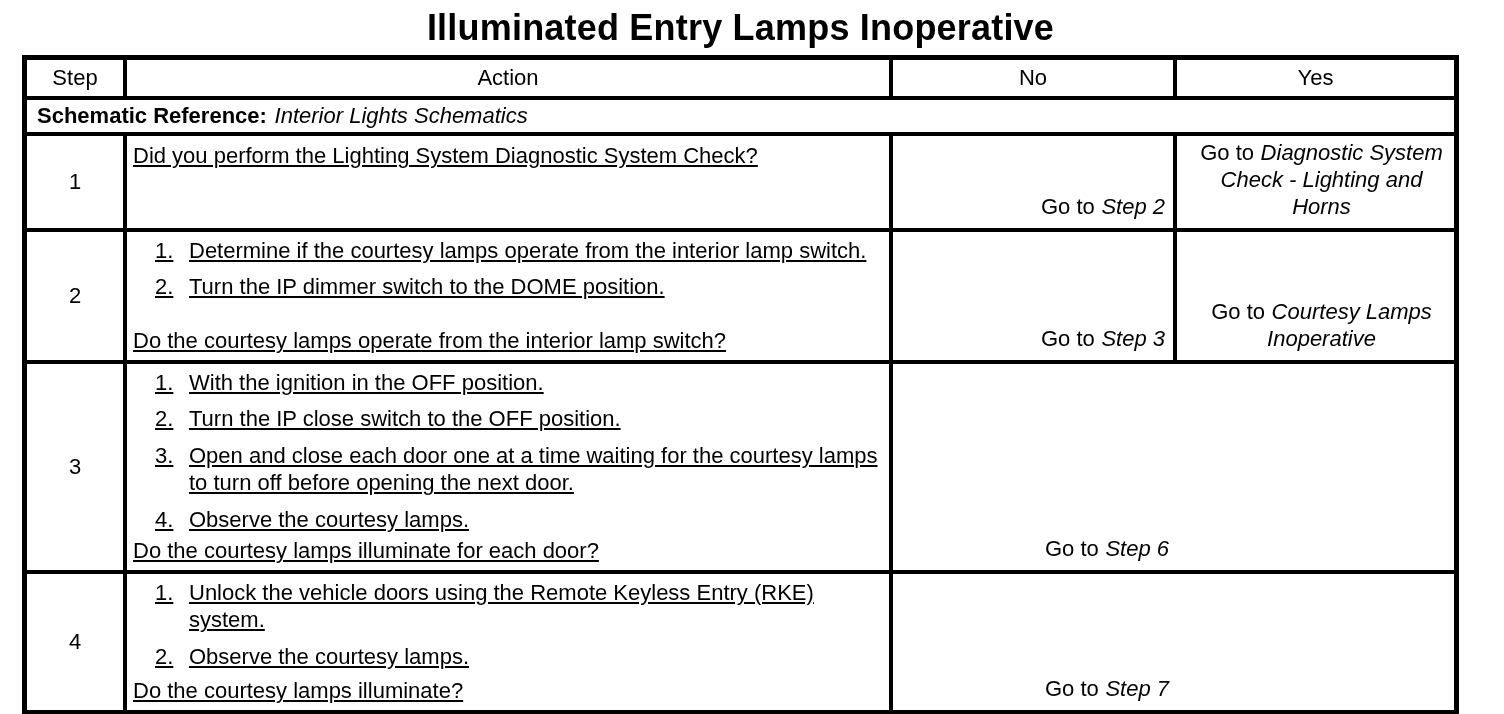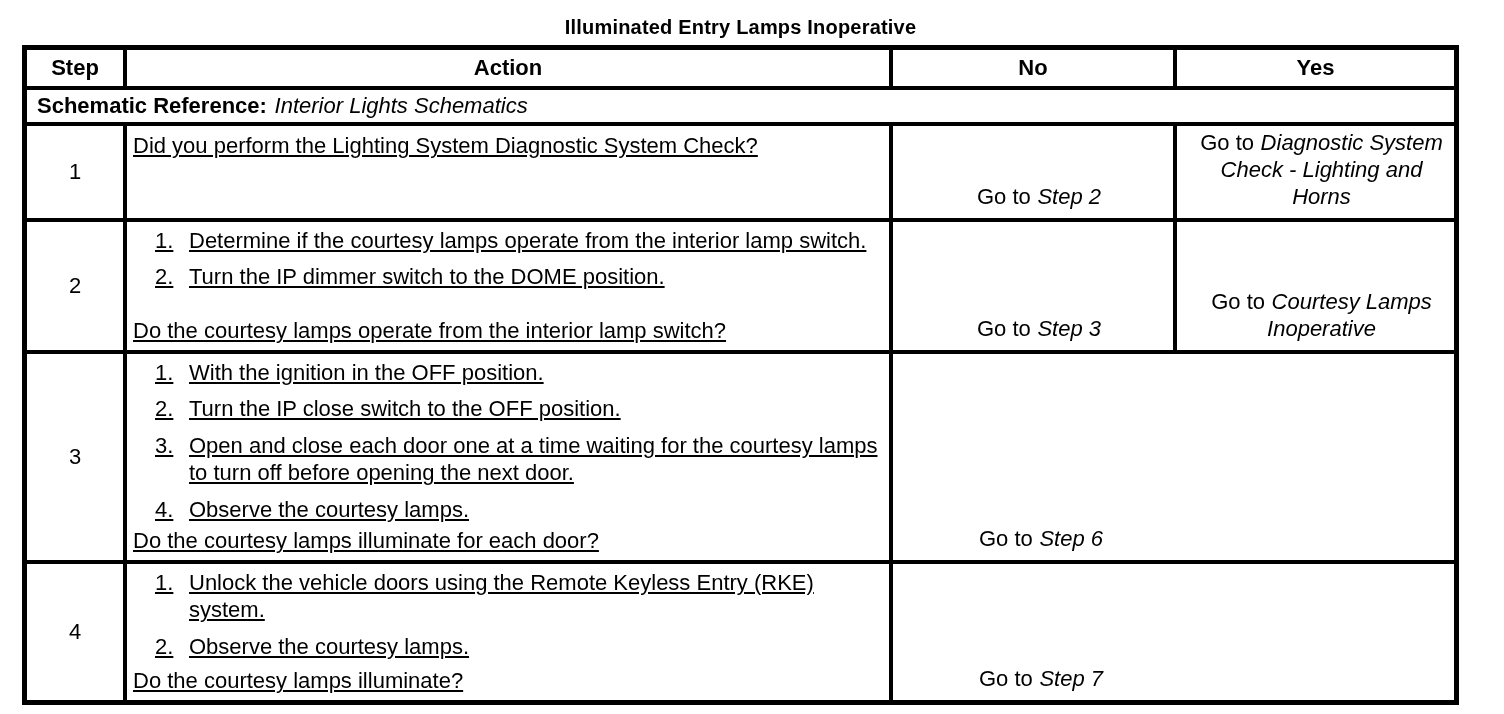--- a/index.html
+++ b/index.html
@@ -7,44 +7,44 @@
     width: 1504px;
     height: 714px;
     background: #ffffff;
     font-family: "Liberation Sans", sans-serif;
     color: #000000;
     overflow: hidden;
   }
   .page { width: 1504px; height: 714px; position: relative; }
 
   .doc-title {
-    margin: 16px 0 6px 22px;
+    margin: 7px 0 6px 22px;
     width: 1437px;
     text-align: center;
-    font-size: 20px;
+    font-size: 36px;
     font-weight: bold;
     letter-spacing: 0.2px;
   }
 
   .diag-table {
     margin-left: 22px;
     width: 1437px;
     border: 5px solid #000;
     background: #fff;
   }
 
   .t-row {
     display: grid;
     grid-template-columns: 100px 766px 284px 1fr;
     border-bottom: 4px solid #000;
   }
   .t-row:last-child, .t-body .t-row:last-child { border-bottom: none; }
 
   .t-header .cell {
-    font-weight: bold;
+    font-weight: normal;
     font-size: 22px;
     display: flex;
     align-items: center;
     justify-content: center;
     height: 36px;
   }
 
   .cell { border-right: 4px solid #000; }
   .cell:last-child { border-right: none; }
 
@@ -83,21 +83,21 @@
   .action-item:last-child { margin-bottom: 0; }
   .item-num { width: 34px; flex-shrink: 0; }
   .item-text { flex: 1; }
   .action-question { margin-top: auto; padding-top: 4px; }
   .action-cell.no-items .action-question { margin-top: 0; padding-top: 1px; }
 
   .result-cell {
     display: flex;
     flex-direction: column;
     justify-content: flex-end;
-    align-items: center;
+    align-items: flex-end;
     text-align: center;
     font-size: 22px;
     line-height: 1.22;
     padding: 4px 8px 7px 20px;
   }
   .goto-prefix { margin-right: 0.3em; }
   .goto-target { font-style: italic; }
 </style>
 </head>
 <body>

